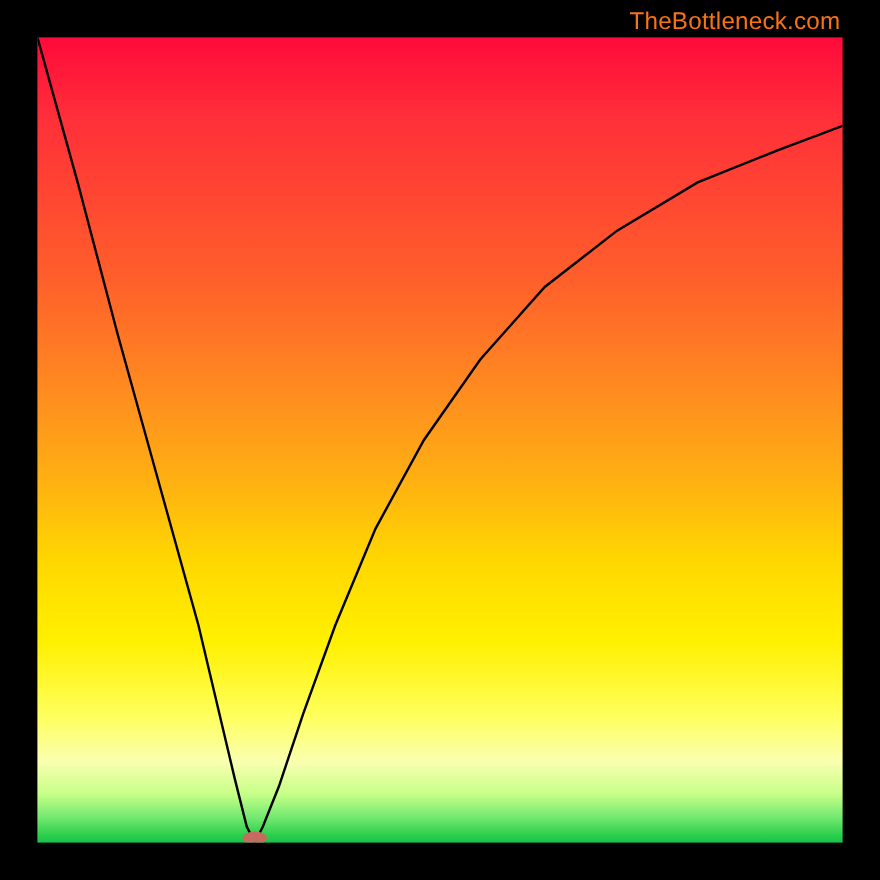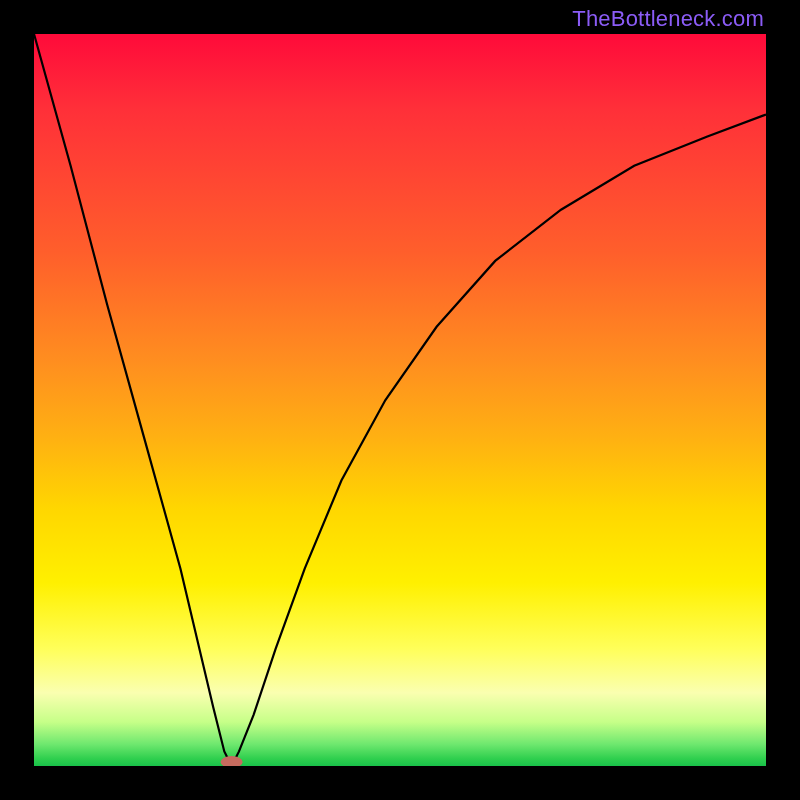--- a/index.html
+++ b/index.html
@@ -38,21 +38,21 @@
       #c6ff88 94%,
       #6fe86f 97%,
       #2fcf4e 99%,
       #19c24a 100%
     );
   }
   .watermark {
     position: absolute;
     top: 6px;
     right: 36px;
-    color: #8b5cf6;
+    color: #f97316;
     font-size: 22px;
     font-weight: 500;
     letter-spacing: 0.2px;
   }
   svg.curves {
     position: absolute;
     left: 0;
     top: 0;
     width: 732px;
     height: 732px;

